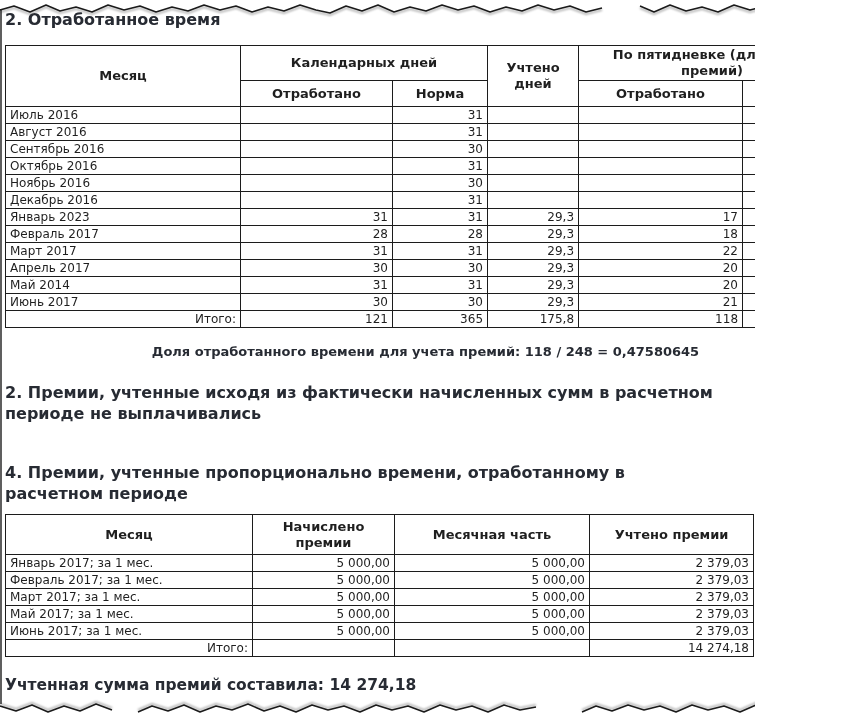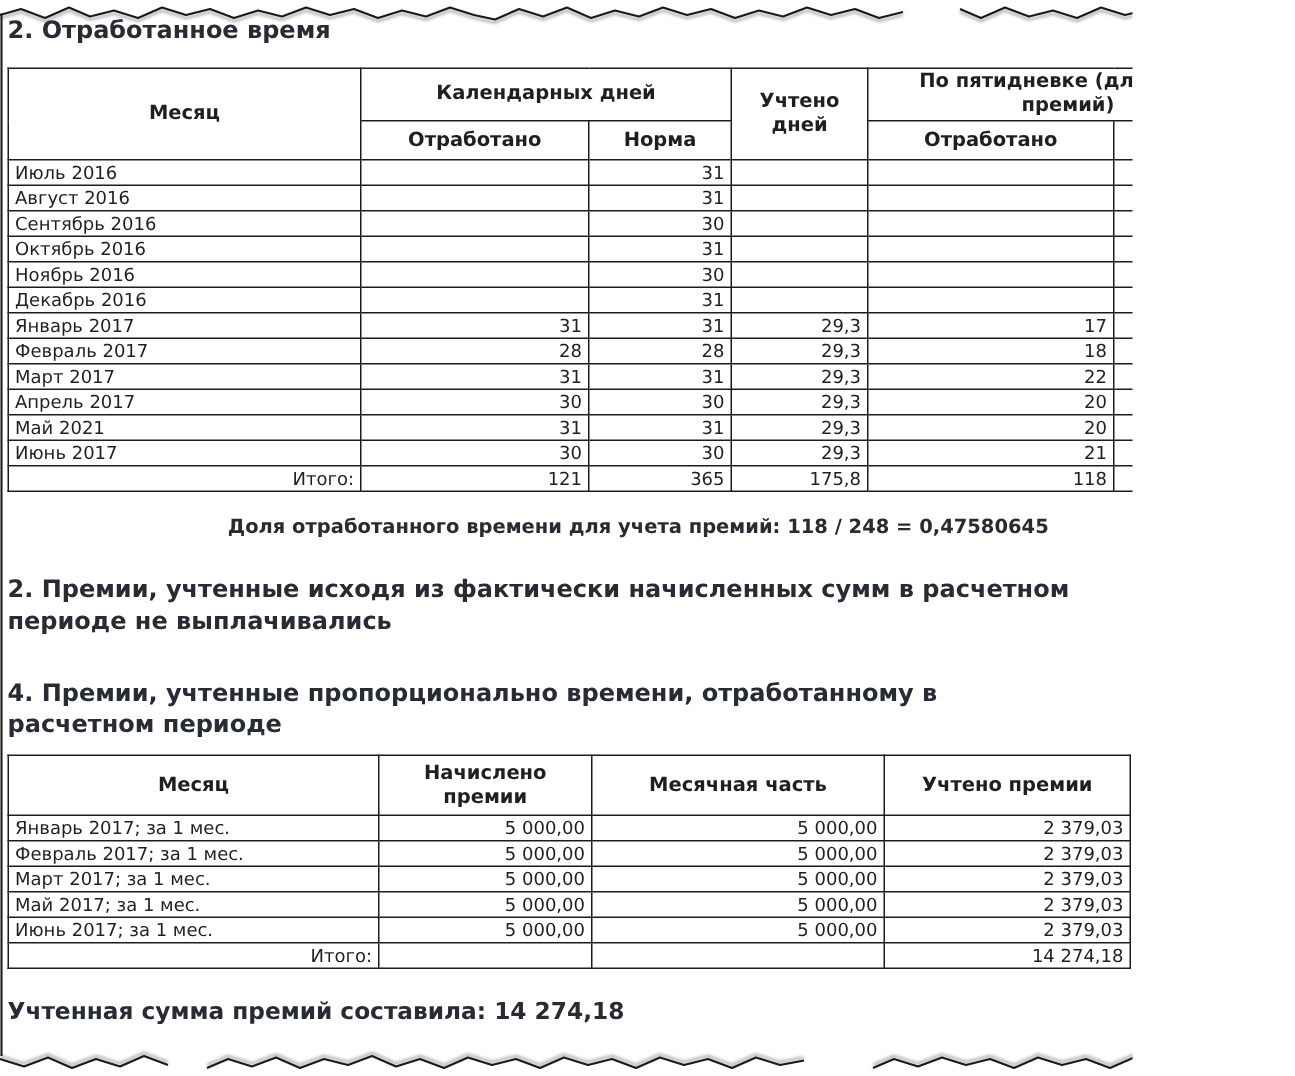--- a/index.html
+++ b/index.html
@@ -27,21 +27,21 @@
   }
   .section-heading{
     color:var(--heading);
     font-weight:bold;
     font-size:16px;
     line-height:21px;
     white-space:pre-line;
   }
   #h2{margin-top:9px;}
   #h3{margin-top:23px;}
-  #h4{margin-top:27px;}
+  #h4{margin-top:38px;}
 
   table{
     border-collapse:collapse;
     table-layout:fixed;
     background:#fff;
   }
   #worked-table{margin-top:15px;width:840px;}
   #premium-table{margin-top:10px;width:748px;}
   th,td{
     border:1px solid var(--border);
@@ -176,21 +176,21 @@
   <tr>
     <td class="tl">Декабрь 2016</td>
     <td class="num"></td>
     <td class="num">31</td>
     <td class="num"></td>
     <td class="num"></td>
     <td class="num">22</td>
   </tr>
 
   <tr>
-    <td class="tl">Январь 2017</td>
+    <td class="tl">Январь 2023</td>
     <td class="num">31</td>
     <td class="num">31</td>
     <td class="num">29,3</td>
     <td class="num">17</td>
     <td class="num">17</td>
   </tr>
 
   <tr>
     <td class="tl">Февраль 2017</td>
     <td class="num">28</td>
@@ -212,21 +212,21 @@
   <tr>
     <td class="tl">Апрель 2017</td>
     <td class="num">30</td>
     <td class="num">30</td>
     <td class="num">29,3</td>
     <td class="num">20</td>
     <td class="num">20</td>
   </tr>
 
   <tr>
-    <td class="tl">Май 2021</td>
+    <td class="tl">Май 2014</td>
     <td class="num">31</td>
     <td class="num">31</td>
     <td class="num">29,3</td>
     <td class="num">20</td>
     <td class="num">20</td>
   </tr>
 
   <tr>
     <td class="tl">Июнь 2017</td>
     <td class="num">30</td>

